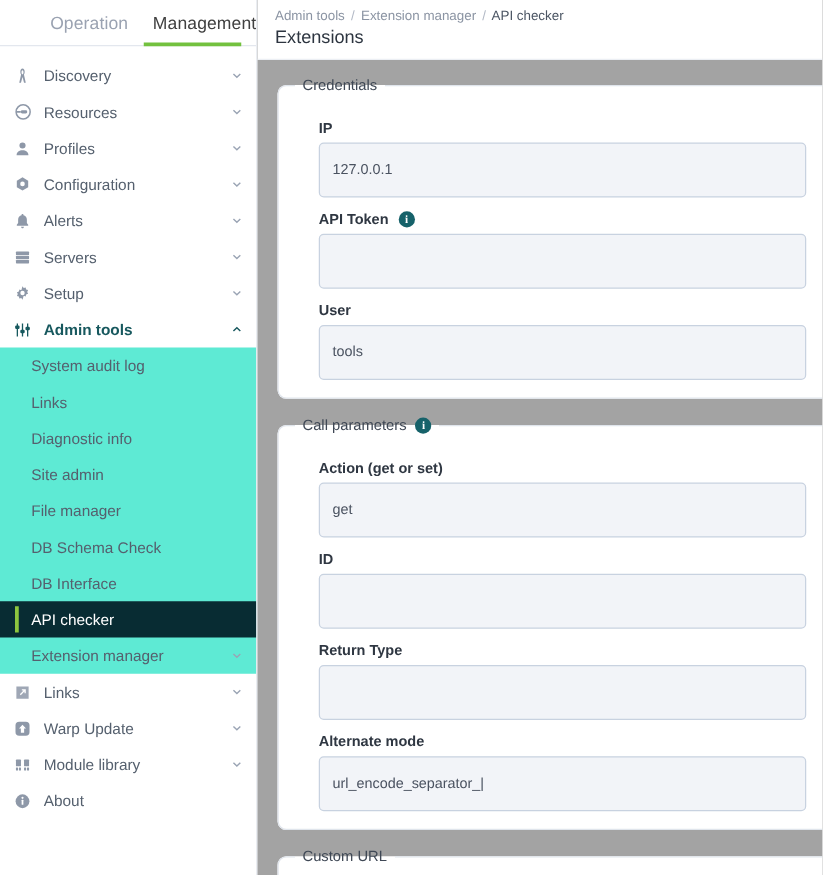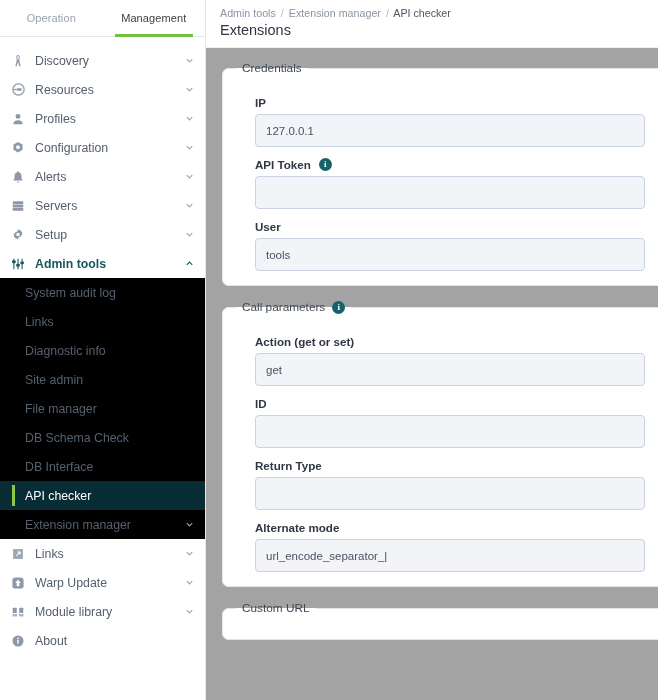--- a/index.html
+++ b/index.html
@@ -19,22 +19,22 @@
     position: relative;
     overflow: hidden;
   }
   .tabs {
     display: flex; height: 37px;
     border-bottom: 1px solid #e3e7ee;
     align-items: stretch;
   }
   .tab {
     flex: 1;
-    display: flex; align-items: center; justify-content: center;
-    font-size: 11px;
+    display: flex; align-items: center; justify-content: flex-end;
+    font-size: 14px;
     color: #9aa2b1;
     position: relative;
     letter-spacing: .1px;
   }
   .tab.active { color: #404040; }
   .tab.active::after {
     content: ""; position: absolute;
     left: 12px; right: 12px; bottom: -1px; height: 3px;
     background: #73c13e;
   }
@@ -53,21 +53,21 @@
     display: flex; align-items: center; justify-content: center;
     margin-right: 7px;
     color: #8e98a8;
   }
   .navrow .lbl { flex: 1; white-space: nowrap; overflow: hidden; }
   .navrow .chev { color: #9aa4b4; display: flex; align-items: center; }
   .navrow.open { color: #17585e; font-weight: bold; }
   .navrow.open .ic { color: #17585e; }
   .navrow.open .chev { color: #17585e; }
 
-  .subwrap { background: #000000; }
+  .subwrap { background: #5eead4; }
   .subrow {
     display: flex; align-items: center;
     height: 29px;
     padding: 0 10px 0 25px;
     font-size: 12.3px;
     color: #55606e;
     position: relative;
   }
   .subrow .lbl { flex: 1; white-space: nowrap; }
   .subrow .chev { color: #9aa4b4; display: flex; align-items: center; }
@@ -115,21 +115,21 @@
     color: #3f4855;
     display: flex; align-items: center; gap: 7px;
   }
   .field { padding-left: 32px; padding-right: 14px; }
   .flabel {
     font-size: 11.6px; color: #2f3742; font-weight: bold;
     display: flex; align-items: center; gap: 8px;
     margin: 11px 0 5px 0;
   }
   .finput {
-    height: 33px;
+    height: 44px;
     background: #f2f4f8;
     border: 1px solid #c8d2e0;
     border-radius: 4px;
     width: 390px;
     display: flex; align-items: center;
     padding: 0 10px;
     font-size: 11.5px;
     color: #4a5260;
   }
 

